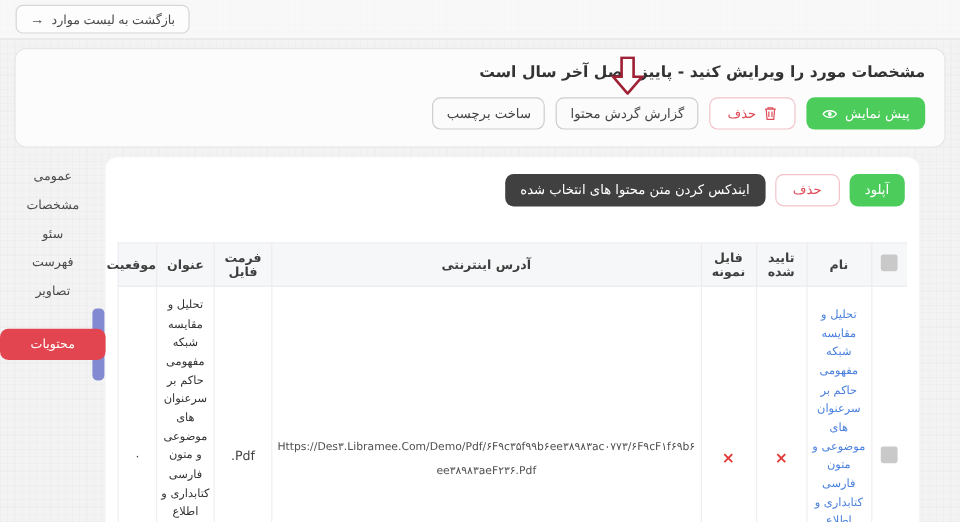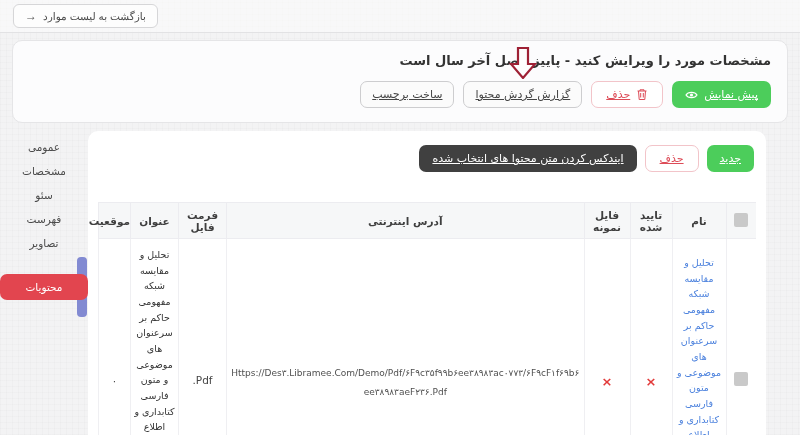--- a/index.html
+++ b/index.html
@@ -26,21 +26,21 @@
   .btn-back .arr { font-size:12px; color:#555; }
   
   .header-card {
     margin:7px 12px 0; background:#fcfcfd; border:1px solid #e5e5e7;
     border-radius:10px; padding:12px 16px 14px; position:relative;
   }
   .page-title { font-size:13px; font-weight:bold; color:#333; margin-bottom:13px; }
   .hbtns { display:flex; align-items:center; gap:9px; }
   .btn { border:none; border-radius:7px; font-size:11px; padding:7px 13px;
          display:inline-flex; align-items:center; gap:6px; cursor:pointer;
-         font-family:inherit; white-space:nowrap;text-decoration:underline; }
+         font-family:inherit; white-space:nowrap; }
   .btn-green  { background:#4ccd5b; color:#fff; }
   .btn-green2 { background:#3fc050; color:#fff; }
   .btn-del-o  { background:#fff; border:1px solid #f2c4c9; color:#dd4b57; padding:6px 14px; }
   .btn-outline{ background:#fbfbfb; border:1px solid #cdcdcf; color:#454545; padding:6px 11px; }
   .report-wrap { position:relative; }
   .annot-arrow { position:absolute; top:-34px; left:50%; transform:translateX(-50%); z-index:5; }
   
   .main { display:flex; align-items:flex-start; margin-top:8px; }
   .content-card {
     flex:1; margin-right:34px; margin-left:0; background:#ffffff;
@@ -129,21 +129,21 @@
       <span>ساخت برچسب</span>
     </button>
   </div>
 </div>
 
 <div class="main">
 
   <div class="content-card">
     <div class="cbtns">
       <button class="btn btn-green">
-        <span>جدید</span>
+        <span>آپلود</span>
       </button>
       <button class="btn btn-del-o">
         <span>حذف</span>
       </button>
       <button class="btn btn-dark">
         <span>ایندکس کردن متن محتوا های انتخاب شده</span>
       </button>
     </div>
 
     <table>

